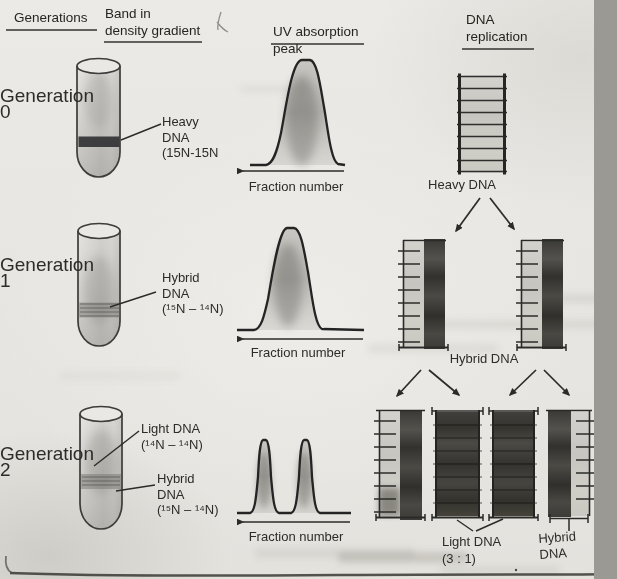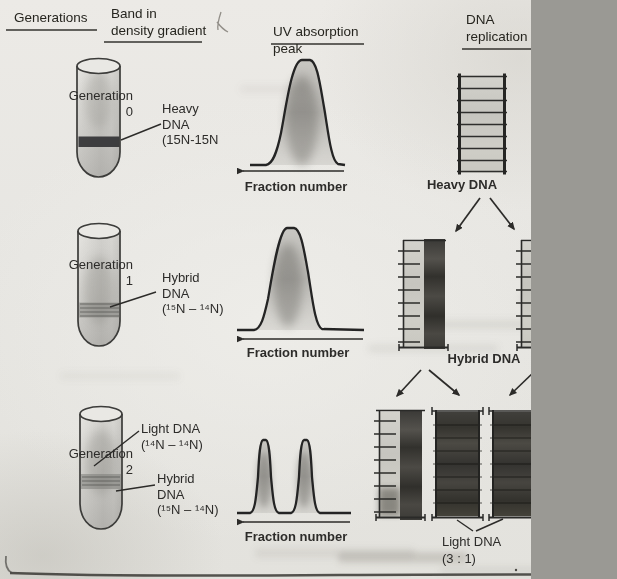--- a/index.html
+++ b/index.html
@@ -1,30 +1,30 @@
 <!DOCTYPE html>
 <html><head>
 <meta charset="utf-8">
 <style>
   html,body{margin:0;padding:0;background:#9a9994;}
   .page{
-    position:relative;width:531px;height:579px;overflow:hidden;
+    position:relative;width:594px;height:579px;overflow:hidden;
     font-family:"Liberation Sans",sans-serif;color:#2d2c2a;
     background:
       radial-gradient(260px 180px at 8% 96%, rgba(180,178,170,.45), rgba(180,178,170,0) 70%),
       radial-gradient(300px 220px at 98% 10%, rgba(205,203,196,.5), rgba(205,203,196,0) 70%),
       radial-gradient(400px 300px at 50% 55%, rgba(238,237,233,.9), rgba(238,237,233,0) 75%),
       linear-gradient(180deg,#eceae6 0%,#e7e6e2 45%,#e3e2dd 100%);
   }
   .art{position:absolute;left:0;top:0;}
   .lbl{position:absolute;white-space:pre-line;font-size:13px;line-height:15.5px;color:#2d2c2a;}
   .hdr{position:absolute;white-space:pre-line;font-size:13.5px;line-height:16.5px;color:#26251f;}
-  .ctr{text-align:center;font-weight:bold;}
-  .gen{position:absolute;left:0;width:100px;text-align:right;white-space:pre-line;
-       font-size:13px;line-height:16px;color:#2d2c2a;padding-left:33px;}
+  .ctr{text-align:center;}
+  .gen{position:absolute;left:0;width:100px;text-align:left;white-space:pre-line;
+       font-size:19px;line-height:16px;color:#2d2c2a;}
   .tilt{transform:rotate(-4deg);transform-origin:left bottom;}
 </style>
 </head>
 <body>
 
 <div class="page">
 
   <svg class="art" width="617" height="579" viewBox="0 0 617 579">
     <defs>
       <linearGradient id="tubeG" x1="0" y1="0" x2="1" y2="0">
@@ -328,35 +328,35 @@
 
     <g>
       <path d="M10,573 C60,575 200,576 340,575 C480,574 580,575 615,574" stroke="#3a3834" stroke-width="2.5" fill="none" opacity="0.85"></path>
       <path d="M6,556 C5,564 6,570 12,573" stroke="#4a4844" stroke-width="1.8" fill="none" opacity="0.7"></path>
       <line x1="614" y1="292" x2="614" y2="579" stroke="#3a3834" stroke-width="2.4" opacity="0.8"></line>
       <circle cx="516" cy="570" r="1.2" fill="#4a4844"></circle>
     </g>
   </svg>
 
   <div class="hdr" style="left:14px;top:10px;">Generations</div>
-  <div class="hdr" style="left:105px;top:6px;margin-left:6px;">Band in
+  <div class="hdr" style="left:105px;top:6px;">Band in
 density gradient</div>
   <div class="hdr" style="left:273px;top:24px;">UV absorption
 peak</div>
   <div class="hdr" style="left:466px;top:12px;">DNA
 replication</div>
 
   <div class="gen" style="top:88px;">Generation
 0</div>
   <div class="gen" style="top:257px;">Generation
 1</div>
   <div class="gen" style="top:446px;">Generation
 2</div>
 
-  <div class="lbl" style="left:162px;top:101px;">Heavy
+  <div class="lbl" style="left:162px;top:114px;">Heavy
 DNA
 (15N-15N</div>
   <div class="lbl" style="left:162px;top:270px;">Hybrid
 DNA
 (¹⁵N – ¹⁴N)</div>
   <div class="lbl" style="left:141px;top:421px;">Light DNA
 (¹⁴N – ¹⁴N)</div>
   <div class="lbl" style="left:157px;top:471px;">Hybrid
 DNA
 (¹⁵N – ¹⁴N)</div>

